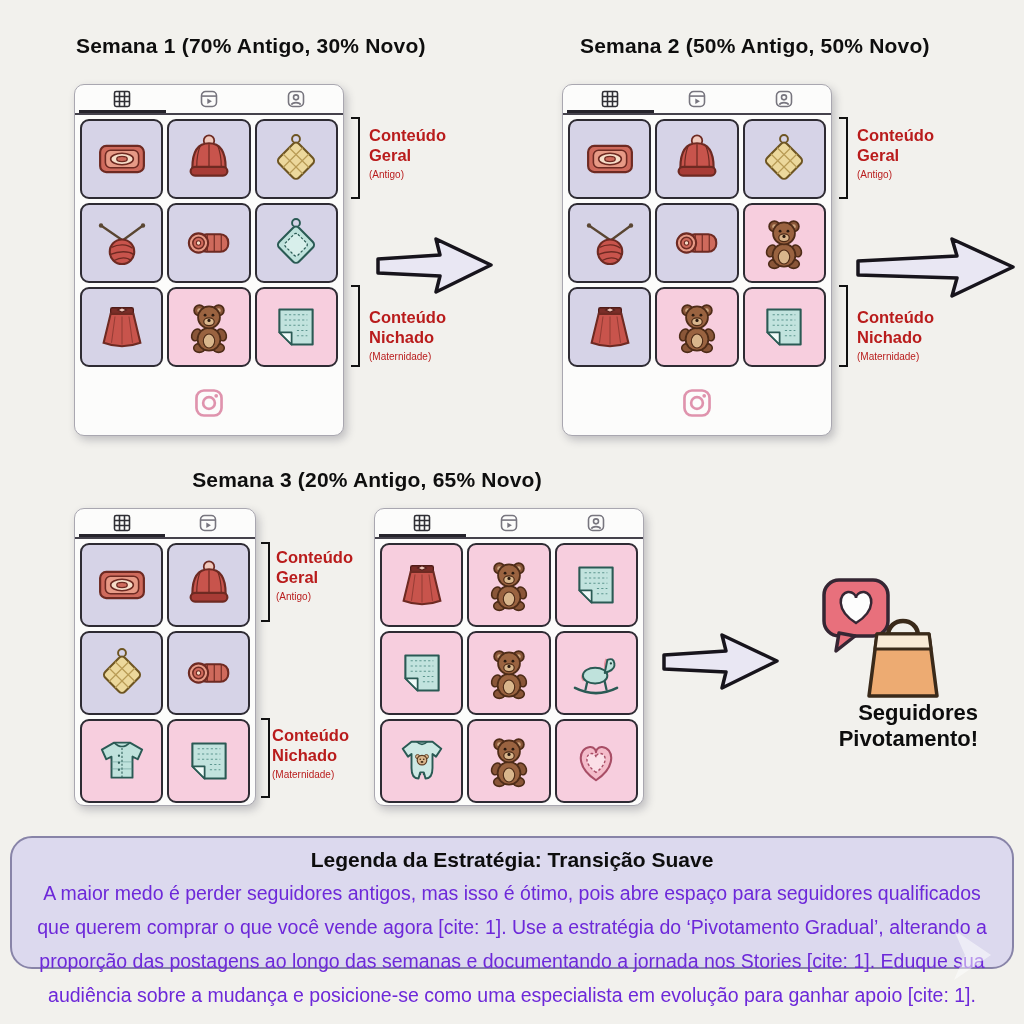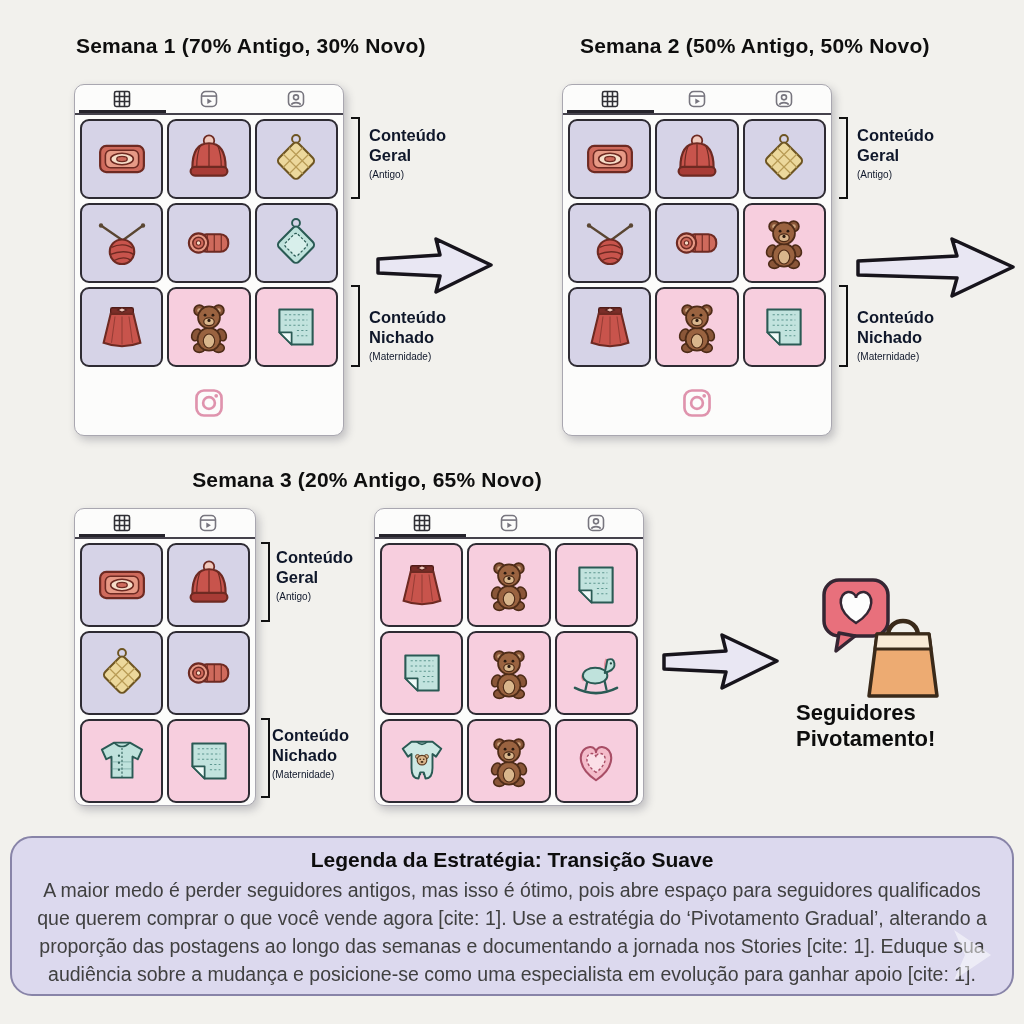--- a/index.html
+++ b/index.html
@@ -25,32 +25,32 @@
   .cell.old { background:#d6d3e7; }
   .cell.new { background:#f7cede; }
   .post-icon { width:58px; height:56px; display:block; }
   .post-icon svg { width:100%; height:100%; display:block; }
 
   .card-footer { flex:1; display:flex; align-items:center; justify-content:center; }
   .ig-icon { width:32px; height:32px; display:block; }
   .ig-icon svg { width:100%; height:100%; display:block; }
 
   .bracket { position:absolute; width:9px; border:2.5px solid #111; border-left:none; }
-  .side-label { position:absolute; font-size:16.5px; line-height:19.5px; color:#0f172a; white-space:nowrap; }
+  .side-label { position:absolute; font-size:16.5px; line-height:19.5px; color:#b91c1c; white-space:nowrap; }
   .side-label .bold { font-weight:700; }
   .side-label .paren { font-size:10px; }
 
   .arrow { position:absolute; }
   .badge { position:absolute; }
 
-  .result-text { position:absolute; font-size:22px; font-weight:700; text-align:left; line-height:26px; color:#0d0d0d; }
+  .result-text { position:absolute; font-size:22px; font-weight:700; text-align:right; line-height:26px; color:#0d0d0d; }
 
   .legend-box { position:absolute; background:#dcd9ee; border:2.5px solid #8884a8; border-radius:22px; text-align:center; }
   .legend-title { font-size:21px; font-weight:700; margin-top:10px; color:#0d0d0d; }
-  .legend-body { font-size:19.5px; line-height:28px; color:#404040; margin:4px auto 0; max-width:968px; padding:0 8px; }
+  .legend-body { font-size:19.5px; line-height:34px; color:#6d28d9; margin:4px auto 0; max-width:968px; padding:0 8px; }
 </style>
 </head>
 <body>
 
 <div id="canvas">
 
   <div class="week-title" style="left:76px;top:34px;">Semana 1 (70% Antigo, 30% Novo)</div>
   <div class="week-title" style="left:564px;top:34px;margin-left:16px;">Semana 2 (50% Antigo, 50% Novo)</div>
   <div class="week-title" style="left:74px;top:468px;width:586px;text-align:center;">Semana 3 (20% Antigo, 65% Novo)</div>
 
@@ -639,21 +639,21 @@
   <svg class="badge" style="left:858px;top:606px;" width="92" height="98" viewBox="0 0 92 98">
     <path d="M30 30 C30 10 60 10 60 30" fill="none" stroke="#3a2a1a" stroke-width="4.5"></path>
     <path d="M19 28 H71 L79 90 H11 Z" fill="#edab72" stroke="#3a2a1a" stroke-width="3.5" stroke-linejoin="round"></path>
     <path d="M19 28 H71 L73 43 H17 Z" fill="#f8ead6" stroke="#3a2a1a" stroke-width="3" stroke-linejoin="round"></path>
   </svg>
   <div class="result-text" style="left:796px;top:700px;width:182px;">
     <div>Seguidores</div>
     <div>Pivotamento!</div>
   </div>
 
-  <div class="legend-box" style="left:10px;top:836px;width:1004px;height:160px;">
+  <div class="legend-box" style="left:10px;top:836px;width:1004px;height:133px;">
     <div class="legend-title">Legenda da Estratégia: Transição Suave</div>
     <div class="legend-body">A maior medo é perder seguidores antigos, mas isso é ótimo, pois abre espaço para seguidores qualificados que querem comprar o que você vende agora [cite: 1]. Use a estratégia do ‘Pivotamento Gradual’, alterando a proporção das postagens ao longo das semanas e documentando a jornada nos Stories [cite: 1]. Eduque sua audiência sobre a mudança e posicione-se como uma especialista em evolução para ganhar apoio [cite: 1].</div>
   </div>
   <svg class="badge" style="left:946px;top:922px;opacity:.5;" width="58" height="66" viewBox="0 0 58 66">
     <path d="M8 8 L45 33 L8 58 L19 33 Z" fill="#ffffff"></path>
   </svg>
 
 </div>
 
 </body></html>

